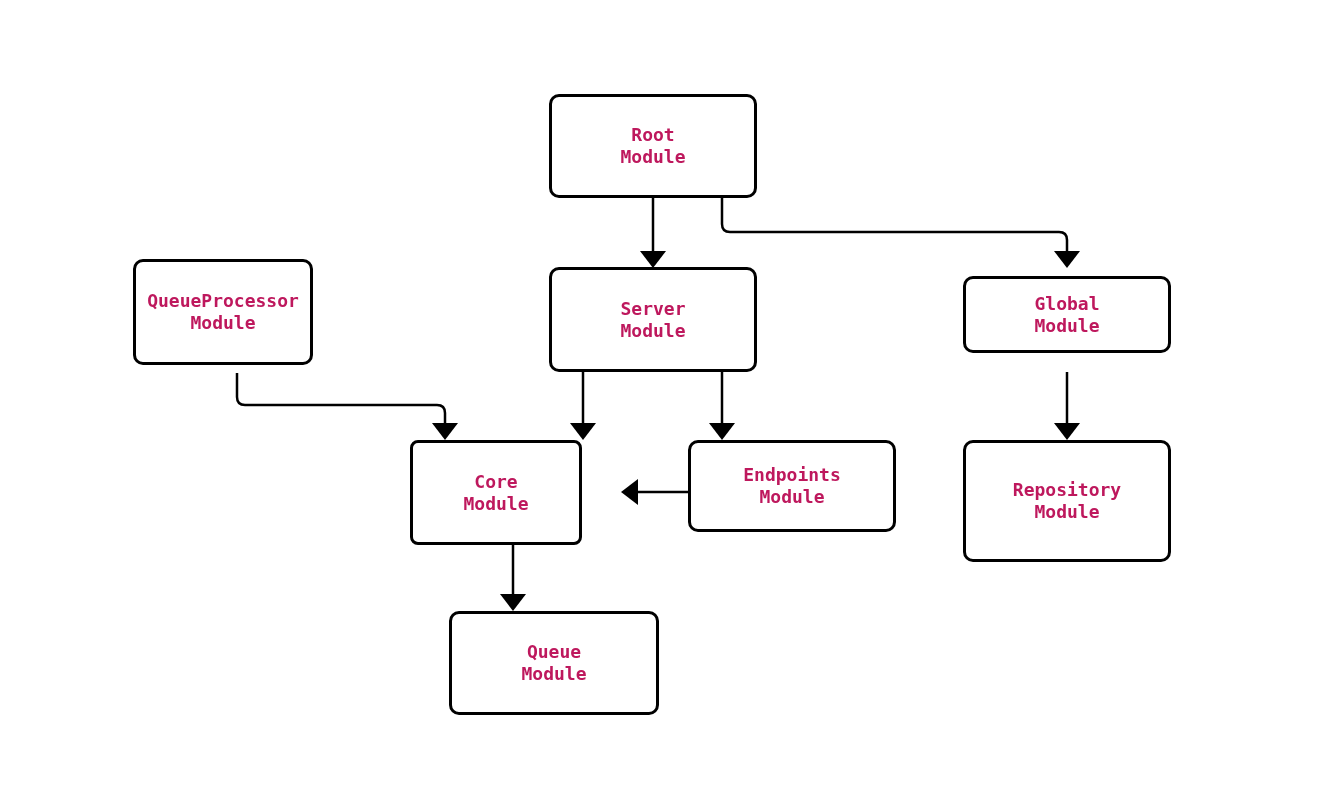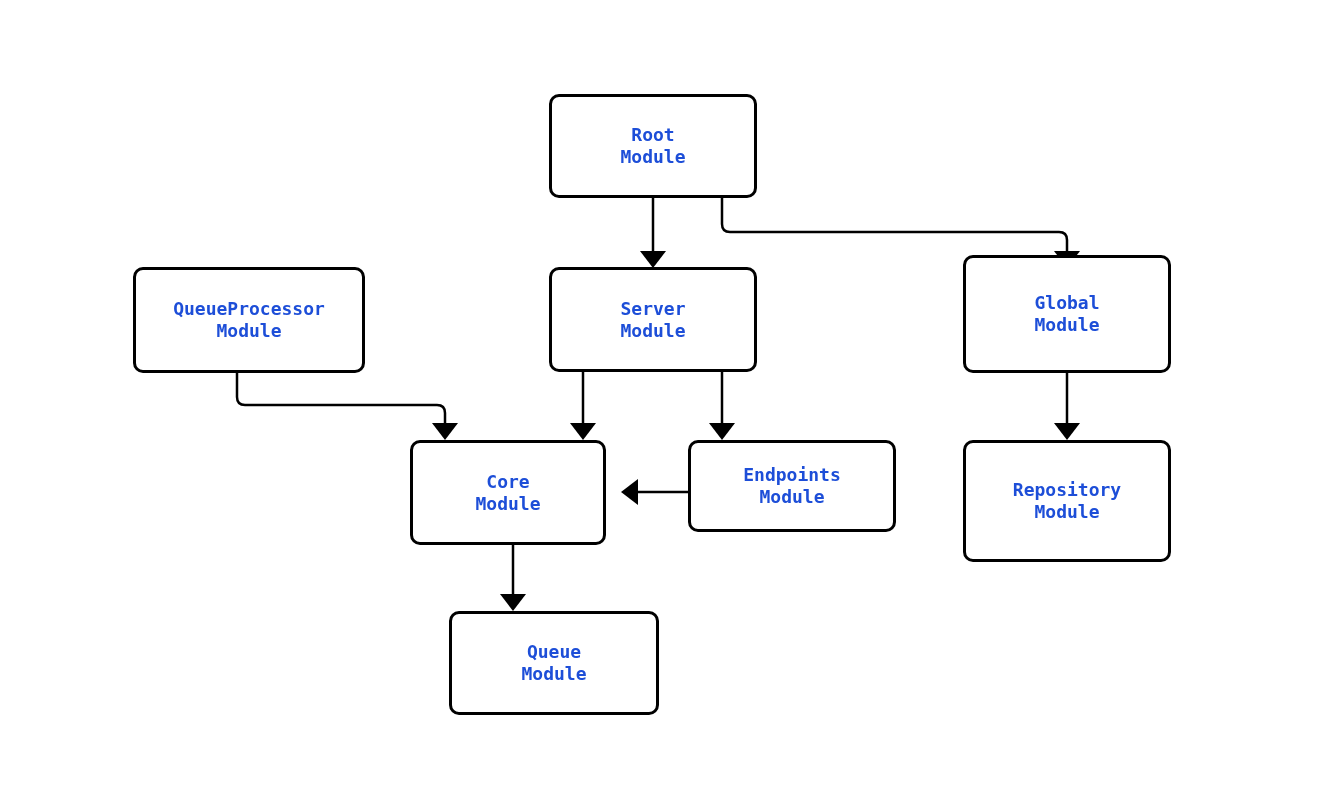--- a/index.html
+++ b/index.html
@@ -28,21 +28,21 @@
     border-radius: 10px;
     display: flex;
     align-items: center;
     justify-content: center;
     text-align: center;
   }
   .node .label {
     font-weight: bold;
     font-size: 18px;
     line-height: 22px;
-    color: #1d4ed8;
+    color: #be185d;
     white-space: pre-line;
   }
 </style>
 </head>
 <body>
 
 <div class="canvas">
 
   <svg class="edges" width="1337" height="809" viewBox="0 0 1337 809" fill="none" stroke="#000000" stroke-width="2.5">
 
@@ -85,36 +85,36 @@
       <path d="M513,545 L513,595"></path>
       <polygon points="500,594 526,594 513,611" fill="#000000" stroke="none"></polygon>
     </g>
   </svg>
 
   <div class="node" style="left:549px; top:94px; width:208px; height:104px;">
     <div class="label">Root
 Module</div>
   </div>
 
-  <div class="node" style="left:133px; top:267px; width:232px; height:106px;">
+  <div class="node" style="left:133px; top:259px; width:180px; height:106px;">
     <div class="label">QueueProcessor
 Module</div>
   </div>
 
   <div class="node" style="left:549px; top:267px; width:208px; height:105px;text-align:center;">
     <div class="label">Server
 Module</div>
   </div>
 
-  <div class="node" style="left:963px; top:255px; width:208px; height:118px;">
+  <div class="node" style="left:963px; top:276px; width:208px; height:77px;">
     <div class="label">Global
 Module</div>
   </div>
 
-  <div class="node" style="left:410px; top:440px; width:196px; height:105px;">
+  <div class="node" style="left:410px; top:440px; width:172px; height:105px;border-radius:8px;">
     <div class="label">Core
 Module</div>
   </div>
 
   <div class="node" style="left:688px; top:440px; width:208px; height:92px;justify-content:center;">
     <div class="label">Endpoints
 Module</div>
   </div>
 
   <div class="node" style="left:963px; top:440px; width:208px; height:122px;">

